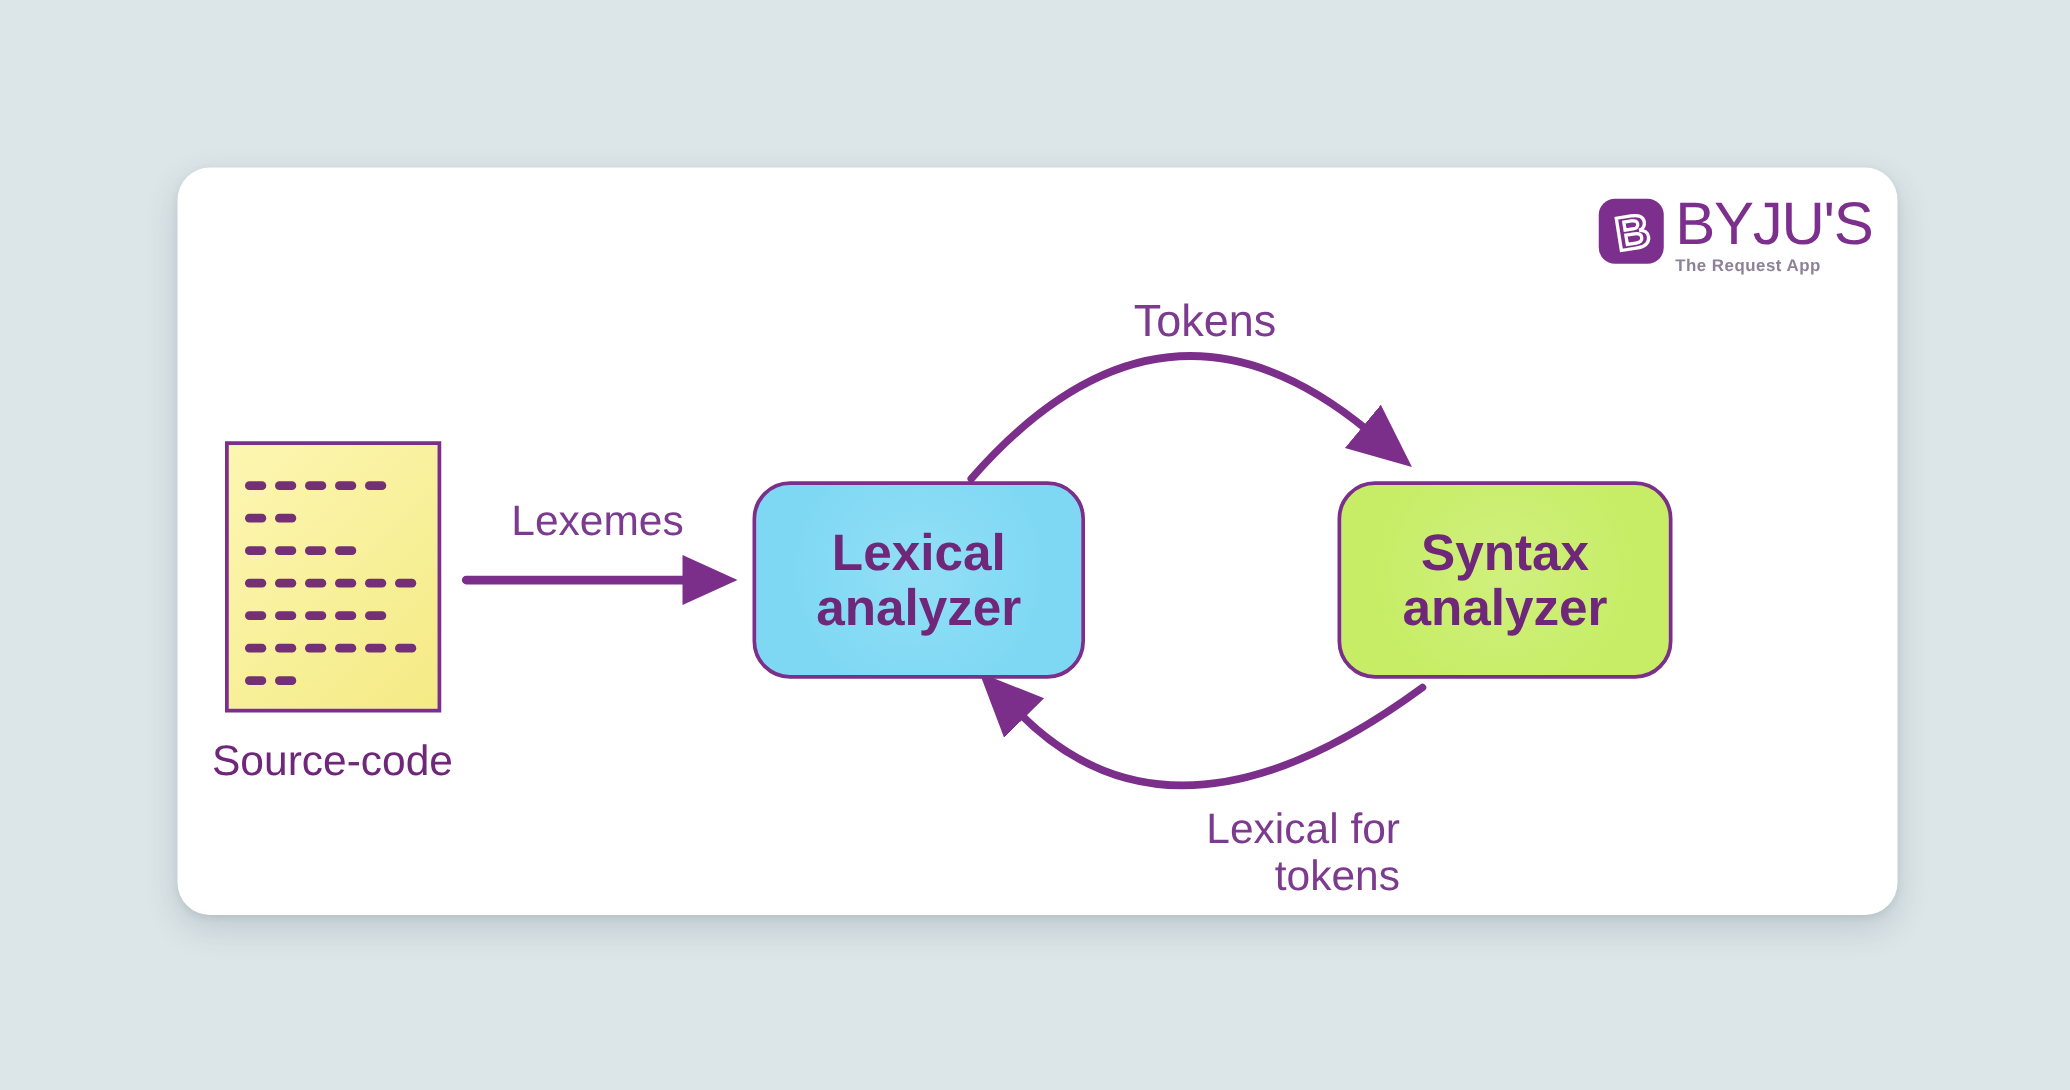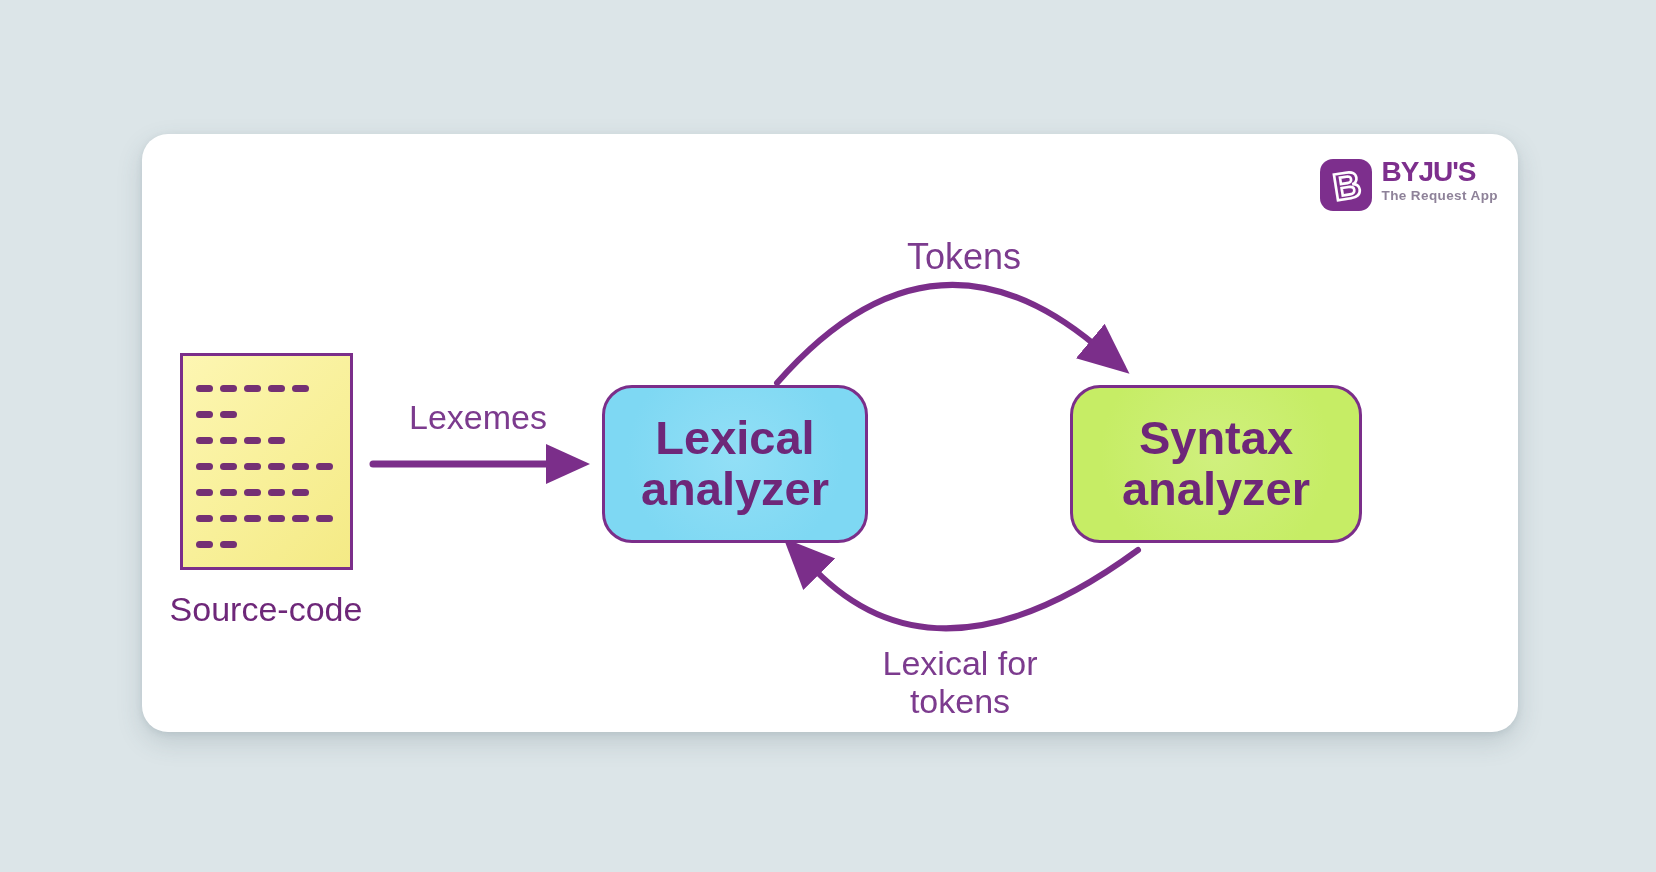--- a/index.html
+++ b/index.html
@@ -41,41 +41,41 @@
   .doc-label{
     position:absolute;left:124px;top:456px;transform:translateX(-50%);
     white-space:nowrap;font-size:34px;font-weight:normal;color:var(--node-text);
   }
 
   
   .node{
     position:absolute;width:266px;height:158px;box-sizing:border-box;
     border:3px solid var(--accent);border-radius:30px;
     display:flex;flex-direction:column;align-items:center;justify-content:center;
-    font-weight:bold;font-size:47px;line-height:1.08;
+    font-weight:bold;font-size:41px;line-height:1.08;
     color:var(--node-text);
   }
   #node-lexical{left:460px;top:251px;
     background:radial-gradient(circle at 50% 45%, #92dff6 0%, var(--blue-fill) 70%);}
-  #node-syntax{left:928px;top:251px;width:292px;
+  #node-syntax{left:928px;top:251px;width:268px;
     background:radial-gradient(circle at 50% 45%, #d0f07e 0%, var(--green-fill) 70%);}
 
   
   .edge-label{
-    position:absolute;transform:translateX(-50%);text-align:center;
+    position:absolute;transform:translateX(-50%);text-align:right;
     color:var(--label-text);font-size:34px;line-height:1.12;white-space:nowrap;
   }
   #label-tokens{left:822px;top:103px;font-size:36px;}
   #label-lexemes{left:336px;top:264px;}
   #label-request{left:818px;top:510px;white-space:normal;width:320px;}
 
   
   .logo{position:absolute;right:20px;top:24px;display:flex;align-items:flex-start;gap:8px;}
   .logo-text{display:flex;flex-direction:column;padding-top:2px;}
-  .logo-name{font-size:28px;font-weight:bold;color:var(--logo-purple);line-height:0.85;letter-spacing:-1px;}
+  .logo-name{font-size:48px;font-weight:normal;color:var(--logo-purple);line-height:0.85;letter-spacing:-1px;}
   .logo-tagline{font-size:13.5px;color:var(--tagline-color);letter-spacing:0.4px;margin-top:4px;font-weight:bold;}
 </style>
 </head>
 <body>
 
 <div id="screen">
   <div class="card">
 
     <svg class="arrows" width="1376" height="598" viewBox="0 0 1376 598">
       <defs>

